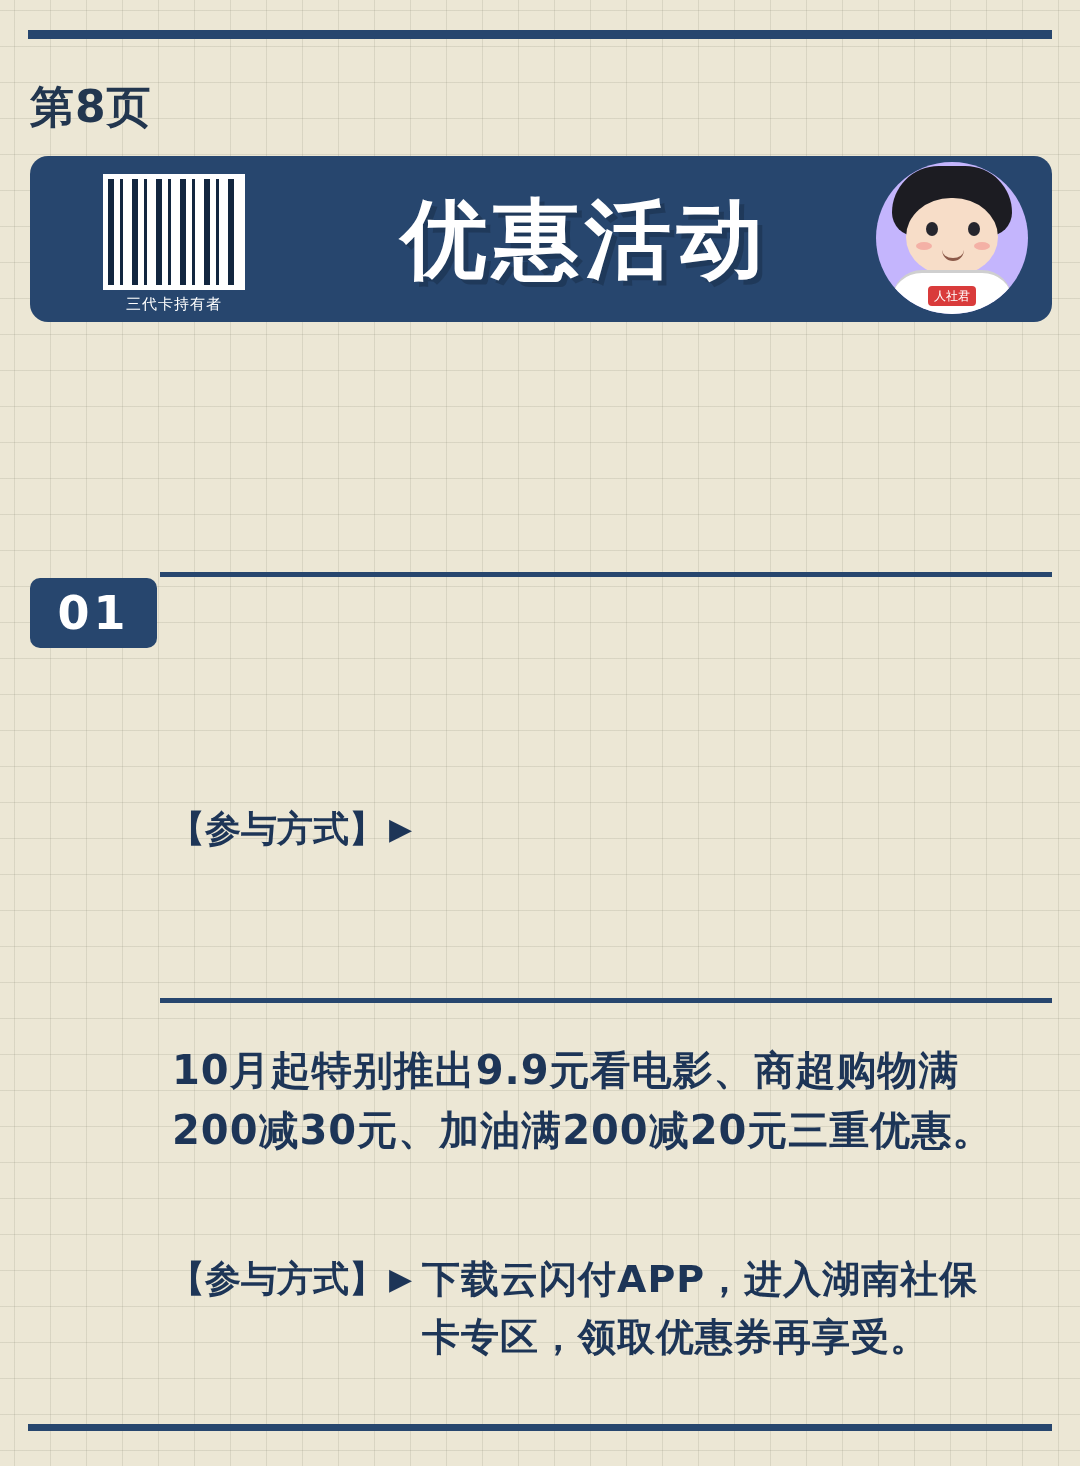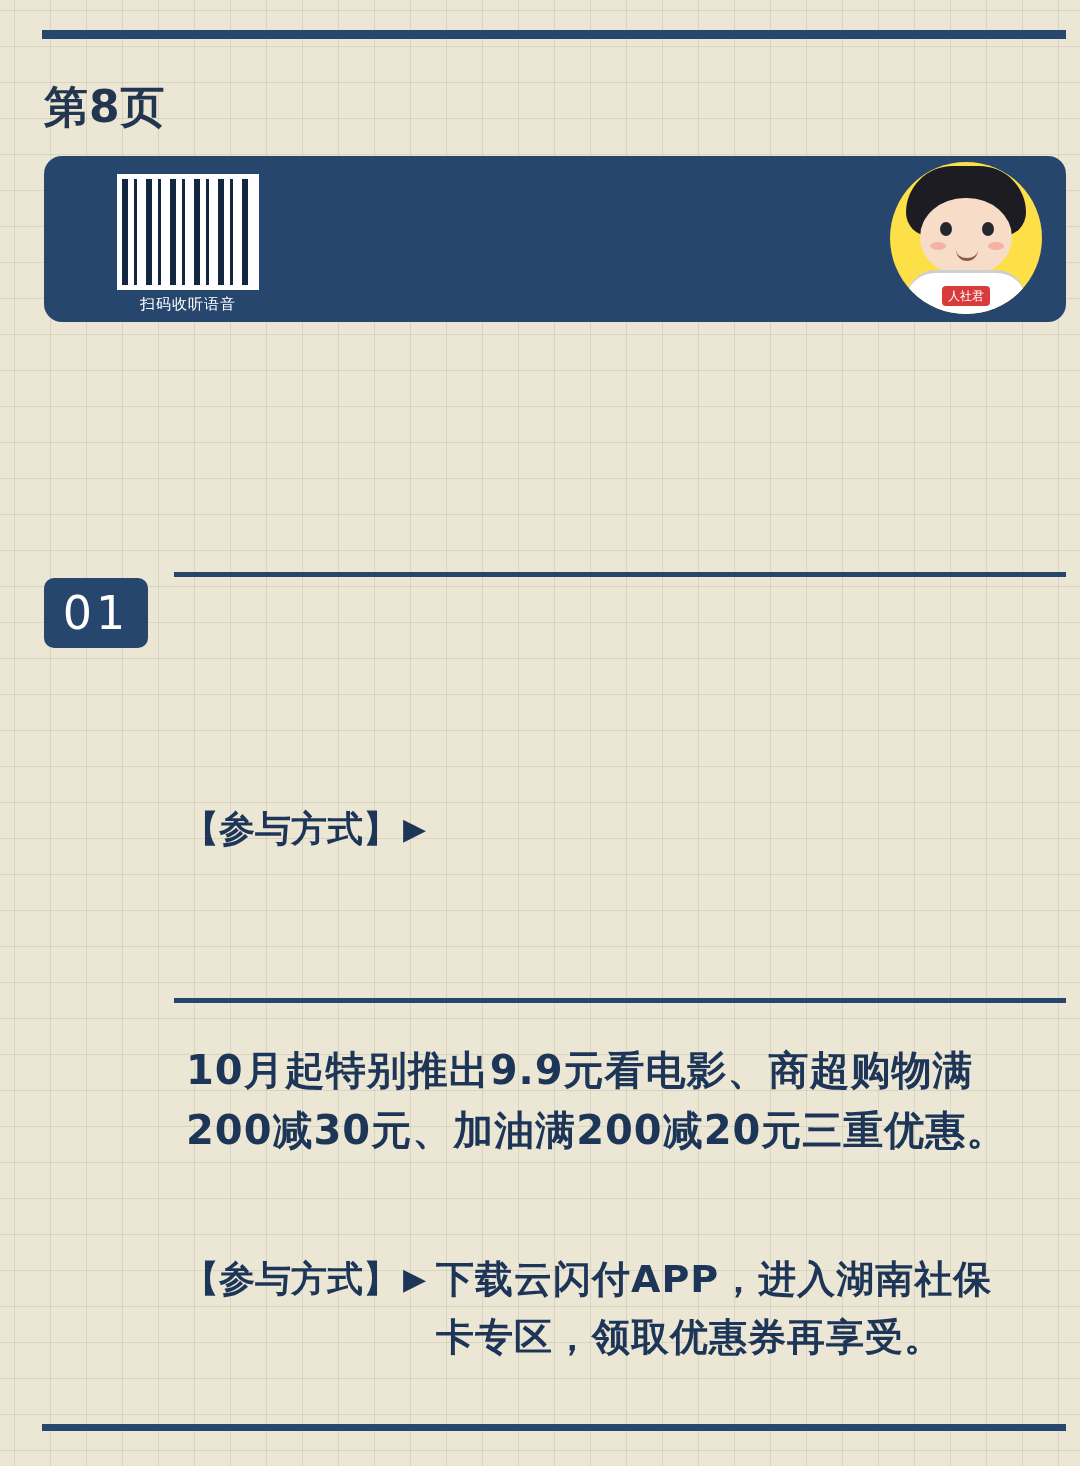--- a/index.html
+++ b/index.html
@@ -21,21 +21,20 @@
     background-color: #ece7d5;
     background-image:
       linear-gradient(to right, rgba(150,150,130,0.22) 1px, transparent 1px),
       linear-gradient(to bottom, rgba(150,150,130,0.22) 1px, transparent 1px);
     background-size: 36px 36px;
     background-position: 14px 10px;
   }
   .page {
     position: absolute;
     inset: 0;
-    margin-left: 14px;
   }
 
   
   .top-rule {
     position: absolute;
     left: 28px;
     top: 30px;
     width: 1024px;
     height: 9px;
     background: #27466e;
@@ -113,21 +112,21 @@
     text-shadow: 5px 5px 0 rgba(0,0,0,0.18);
   }
   
   .avatar {
     position: absolute;
     right: 24px;
     top: 6px;
     width: 152px;
     height: 152px;
     border-radius: 50%;
-    background: #fde047;
+    background: #c4b5fd;
     overflow: hidden;
   }
   .avatar .hair {
     position: absolute;
     left: 16px;
     top: 4px;
     width: 120px;
     height: 70px;
     background: #1c1c22;
     border-radius: 60px 60px 30px 30px;
@@ -215,27 +214,27 @@
     position: absolute;
     background: #27466e;
   }
   .rule-1 { left: 160px; top: 572px; width: 892px; height: 5px; }
   .rule-2 { left: 160px; top: 998px; width: 892px; height: 5px; }
 
   .num-badge {
     position: absolute;
     left: 30px;
     top: 578px;
-    width: 104px;
+    width: 127px;
     height: 70px;
     background: #27466e;
     border-radius: 10px;
     color: #ffffff;
     font-size: 46px;
-    font-weight: normal;
+    font-weight: bold;
     letter-spacing: 4px;
     display: flex;
     align-items: center;
     justify-content: center;
     font-family: "DejaVu Sans", sans-serif;
   }
 
   .item-body {
     position: absolute;
     left: 172px;
@@ -290,22 +289,23 @@
 
 <div class="page">
 
   <div class="top-rule"></div>
 
   <div class="page-label">第8页</div>
 
   <div class="header-banner">
     <div class="qr-box">
       <div class="qr-img"></div>
-      <div class="qr-caption">扫码收听语音</div>
+      <div class="qr-caption">三代卡持有者</div>
     </div>
+    <div class="banner-title">优惠活动</div>
     <div class="avatar">
       <div class="hair"></div>
       <div class="face"></div>
       <div class="eye l"></div>
       <div class="eye r"></div>
       <div class="cheek l"></div>
       <div class="cheek r"></div>
       <div class="mouth"></div>
       <div class="body"></div>
       <div class="badge">人社君</div>

